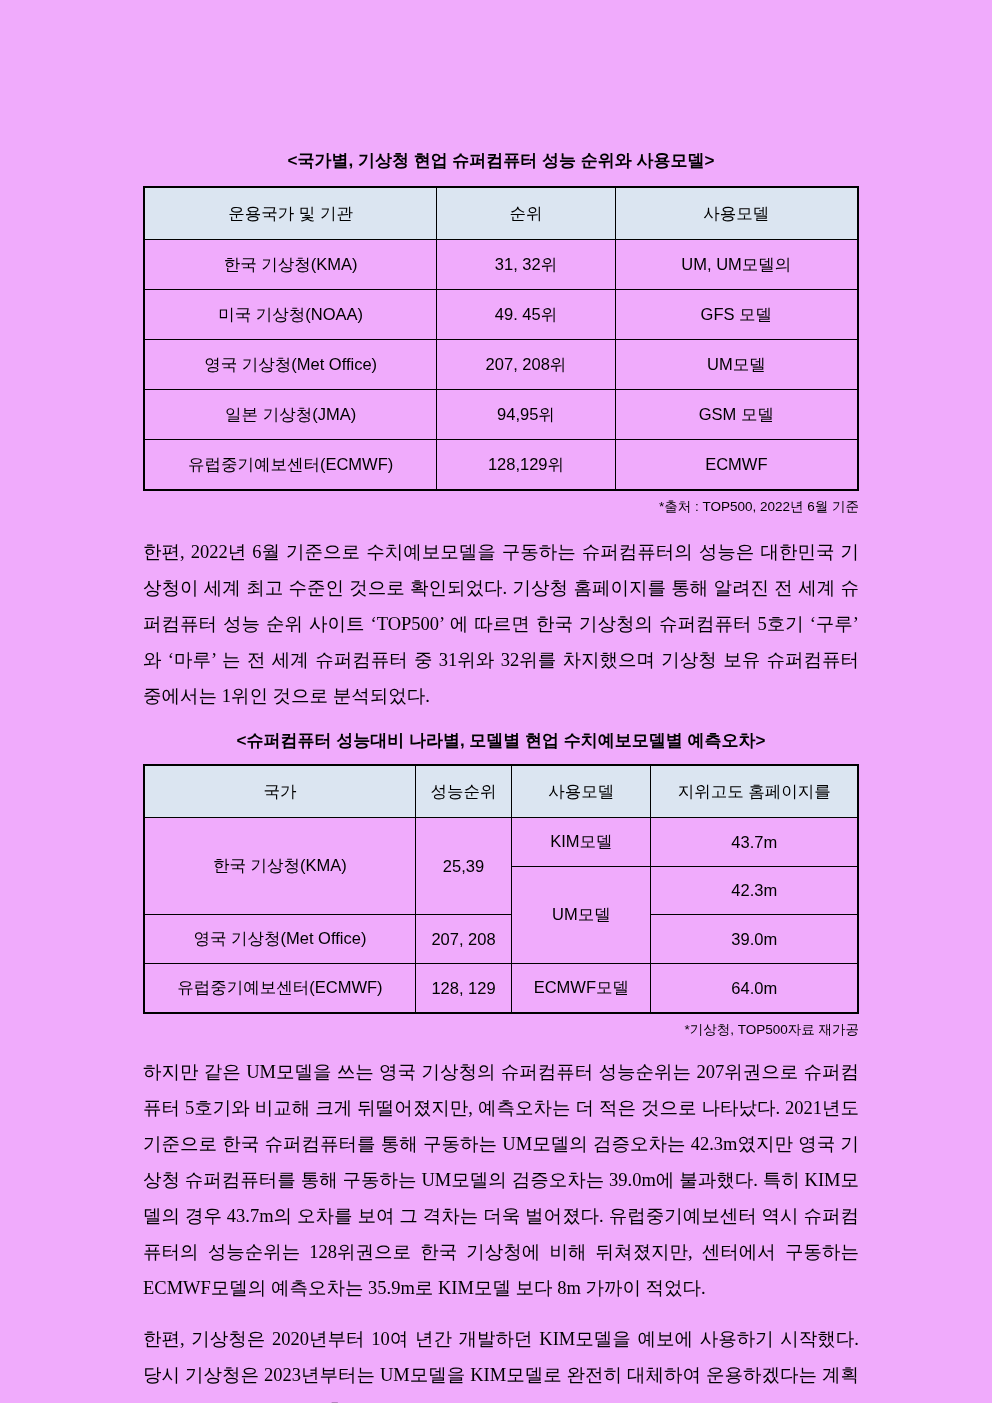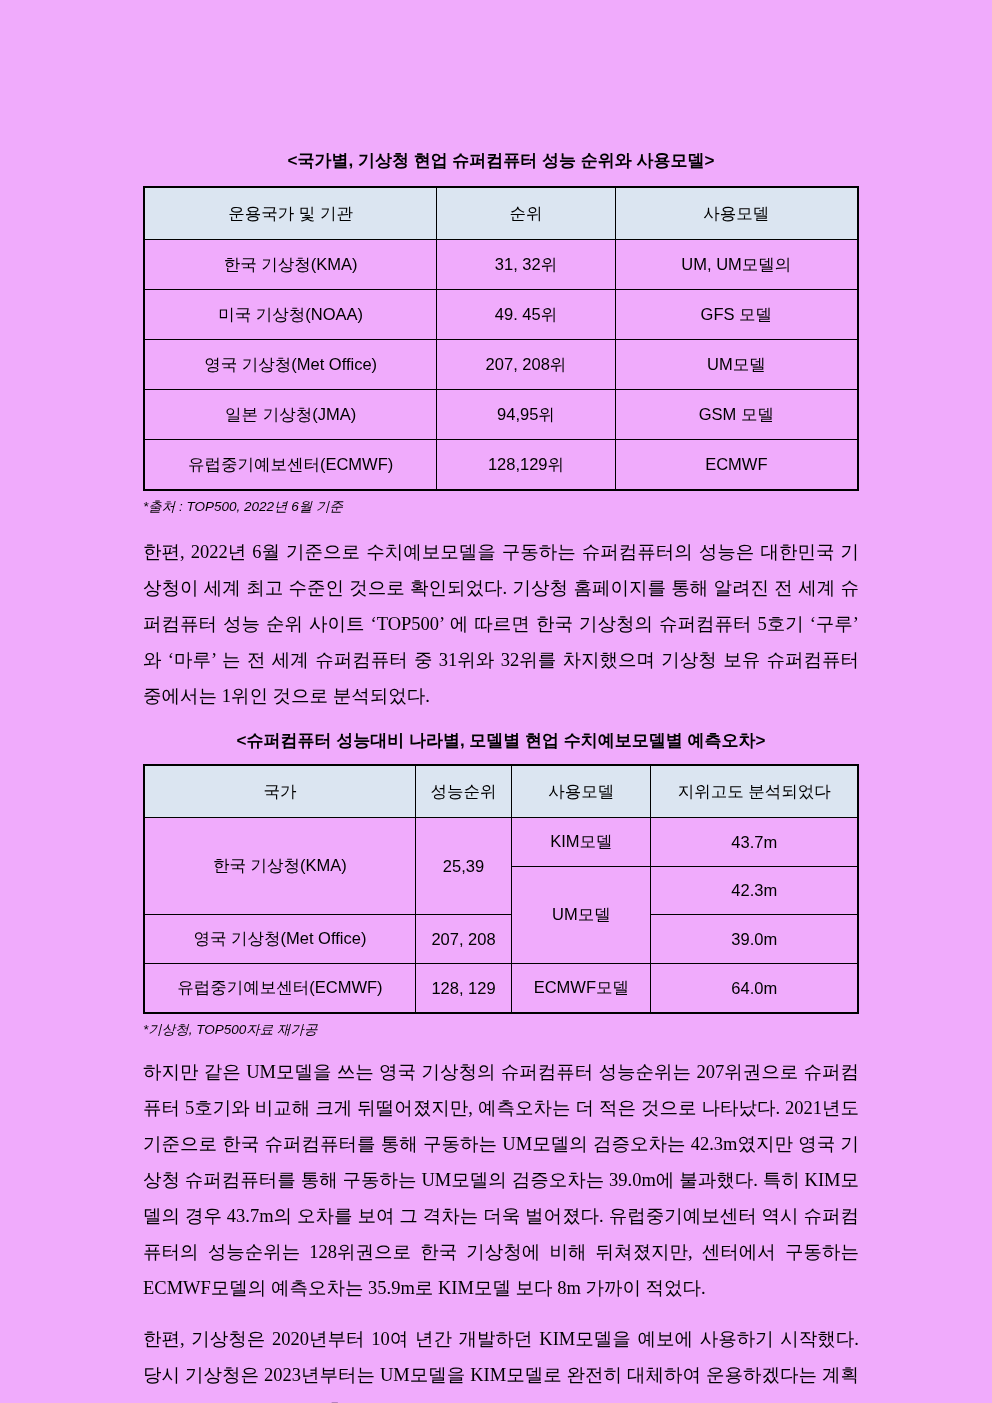--- a/index.html
+++ b/index.html
@@ -24,21 +24,21 @@
   th,td{
     border:1px solid #000;text-align:center;vertical-align:middle;
     padding:13px 4px;font-weight:normal;overflow:hidden;white-space:nowrap;
   }
   thead th{background:#dbe5f1;height:25px;}
   .t1 td{height:23px;}
   .t2 td{height:21px;}
 
   .source{
     font-family:"Liberation Sans","DejaVu Sans",sans-serif;
-    font-size:13.5px;text-align:left;margin:7px 0 0 0;line-height:17px;font-style:italic;
+    font-size:13.5px;text-align:right;margin:7px 0 0 0;line-height:17px;
   }
 
   .para{
     font-family:"Liberation Serif","DejaVu Serif",serif;
     font-size:18.5px;line-height:36px;text-align:justify;
     margin:0;padding:0;
   }
   .para1{margin-top:19px;}
   .para2{margin-top:16px;}
   .para3{margin-top:15px;}
@@ -104,21 +104,21 @@
           <col style="width:38%">
           <col style="width:13.5%">
           <col style="width:19.5%">
           <col style="width:29%">
         </colgroup>
       <thead>
         <tr>
           <th>국가</th>
           <th>성능순위</th>
           <th>사용모델</th>
-          <th>지위고도 분석되었다</th>
+          <th>지위고도 홈페이지를</th>
         </tr>
       </thead>
       <tbody>
         <tr>
           <td rowspan="2">한국 기상청(KMA)</td>
           <td rowspan="2">25,39</td>
           <td>KIM모델</td>
           <td>43.7m</td>
         </tr>
         <tr>

